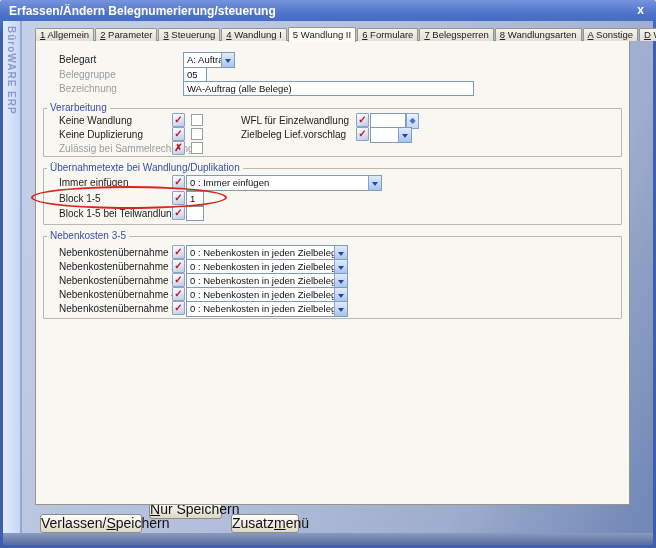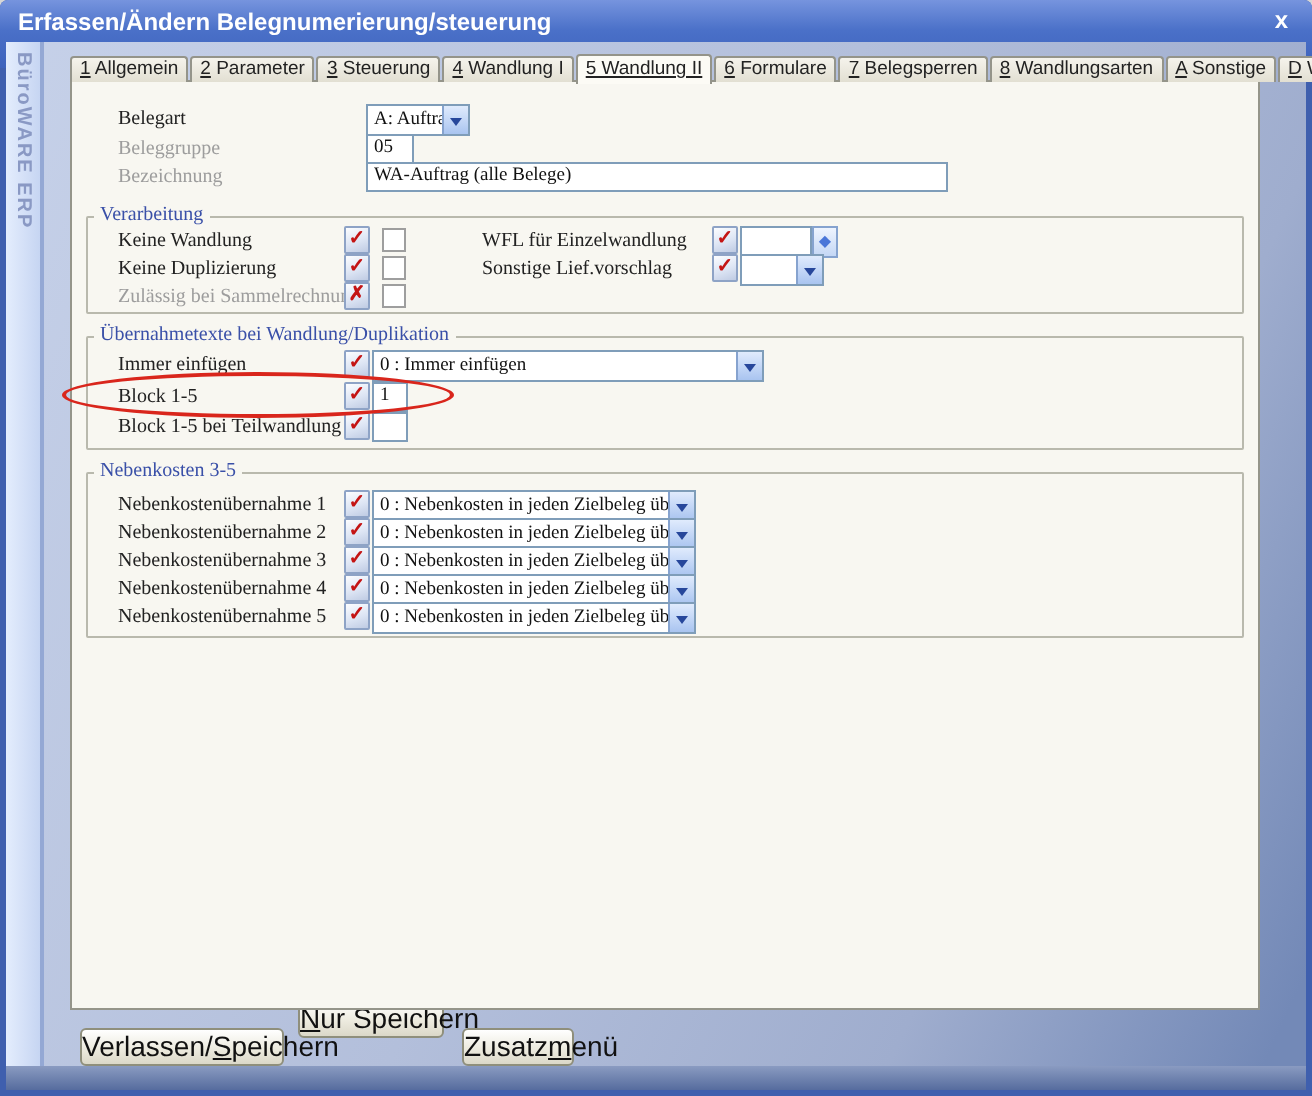--- a/index.html
+++ b/index.html
@@ -13,23 +13,23 @@
   .client { position:absolute; left:3px; top:21px; width:650px; height:524px;
             background:linear-gradient(115deg,#c6d1e9 0%, #b3bfdb 48%, #9fadce 76%, #7389b7 97%); }
   .brand-strip { position:absolute; left:0; top:0; width:19px; height:512px;
                  background:linear-gradient(90deg,#e4edfd,#c6d5f2); border-right:2px solid #94a8d4; }
   .brand-text { position:absolute; left:3px; top:5px; writing-mode:vertical-rl;
                 color:#8a99c4; font-weight:bold; font-size:10px; letter-spacing:1px; white-space:nowrap; }
   .tabstrip { position:absolute; left:32px; top:5px; height:15px; display:flex; align-items:flex-end; z-index:3; }
   .tab { height:13px; line-height:12px; padding:0 4px; margin-right:1px; font-size:9.5px; white-space:nowrap;
          background:linear-gradient(#f5f3ec,#e2dfd2); border:1px solid #94948a; border-bottom:none;
          border-radius:2px 2px 0 0; color:#222; cursor:default; }
-  .tab.active { height:15px; line-height:14px; background:#fcfbf5; position:relative; z-index:4; margin-bottom:-1px;text-decoration:underline; }
+  .tab.active { height:15px; line-height:14px; background:#fcfbf5; position:relative; z-index:4; margin-bottom:-1px; }
   .panel { position:absolute; left:32px; top:19px; width:595px; height:465px;
-           background:#f8f7f1; border:1px solid #95958a; z-index:2;font-family:Liberation Serif, serif; }
+           background:#f8f7f1; border:1px solid #95958a; z-index:2; }
   .lbl { position:absolute; font-size:10px; white-space:nowrap; color:#222; }
   .lbl.dis { color:#9d9d9d; }
   .tf { position:absolute; height:15px; background:#fff; border:1px solid #7f9db9;
         font-size:9.5px; line-height:13px; padding:0 3px; overflow:hidden; white-space:nowrap; color:#111; }
   .combo { position:absolute; height:16px; background:#fff; border:1px solid #7f9db9;
            font-size:9.5px; line-height:14px; padding:0 16px 0 3px; overflow:hidden; white-space:nowrap; color:#111; }
   .combo .arrowbtn { position:absolute; right:0; top:0; width:13px; height:14px;
            background:linear-gradient(#e0ebfd,#a9c4f0); border-left:1px solid #86a3cf;
            display:flex; align-items:center; justify-content:center; }
   .tri { width:0; height:0; border:3px solid transparent; border-top:4px solid #27479b; margin-top:4px; }
@@ -106,21 +106,21 @@
 
       <div class="lbl dis" style="left:23px;top:102px">Zulässig bei Sammelrechnung</div>
       <div class="flagicon" style="left:136px;top:100px">✗</div>
       <div class="checkbox" style="left:155px;top:101px"></div>
 
       <div class="lbl" style="left:205px;top:74px">WFL für Einzelwandlung</div>
       <div class="flagicon" style="left:320px;top:72px">✓</div>
       <div class="tf" style="left:334px;top:72px;width:36px;height:16px"></div>
       <div class="lookupbtn" style="left:370px;top:72px">◆</div>
 
-      <div class="lbl" style="left:205px;top:88px">Sonstige Lief.vorschlag</div>
+      <div class="lbl" style="left:205px;top:88px">Zielbeleg Lief.vorschlag</div>
       <div class="flagicon" style="left:320px;top:86px">✓</div>
       <div class="combo" style="left:334px;top:86px;width:42px">
         <span></span>
         <span class="arrowbtn">
             <span class="tri"></span>
           </span>
       </div>
 
       <div class="group" style="left:7px;top:127px;width:579px;height:57px"></div>
       <div class="group-title" style="left:11px;top:121px">Übernahmetexte bei Wandlung/Duplikation</div>
@@ -189,17 +189,17 @@
         <span>0 : Nebenkosten in jeden Zielbeleg übernehmen</span>
         <span class="arrowbtn">
             <span class="tri"></span>
           </span>
       </div>
 
     </div>
 
     <div class="btn" style="left:37px;top:493px;width:102px">Verlassen/<u>S</u>peichern</div>
     <div class="btn" style="left:146px;top:479px;width:73px"><u>N</u>ur Speichern</div>
-    <div class="btn" style="left:228px;top:493px;width:56px">Zusatz<u>m</u>enü</div>
+    <div class="btn" style="left:228px;top:493px;width:68px">Zusatz<u>m</u>enü</div>
 
     <div class="bottom-band"></div>
   </div>
 </div>
 
 </body></html>

